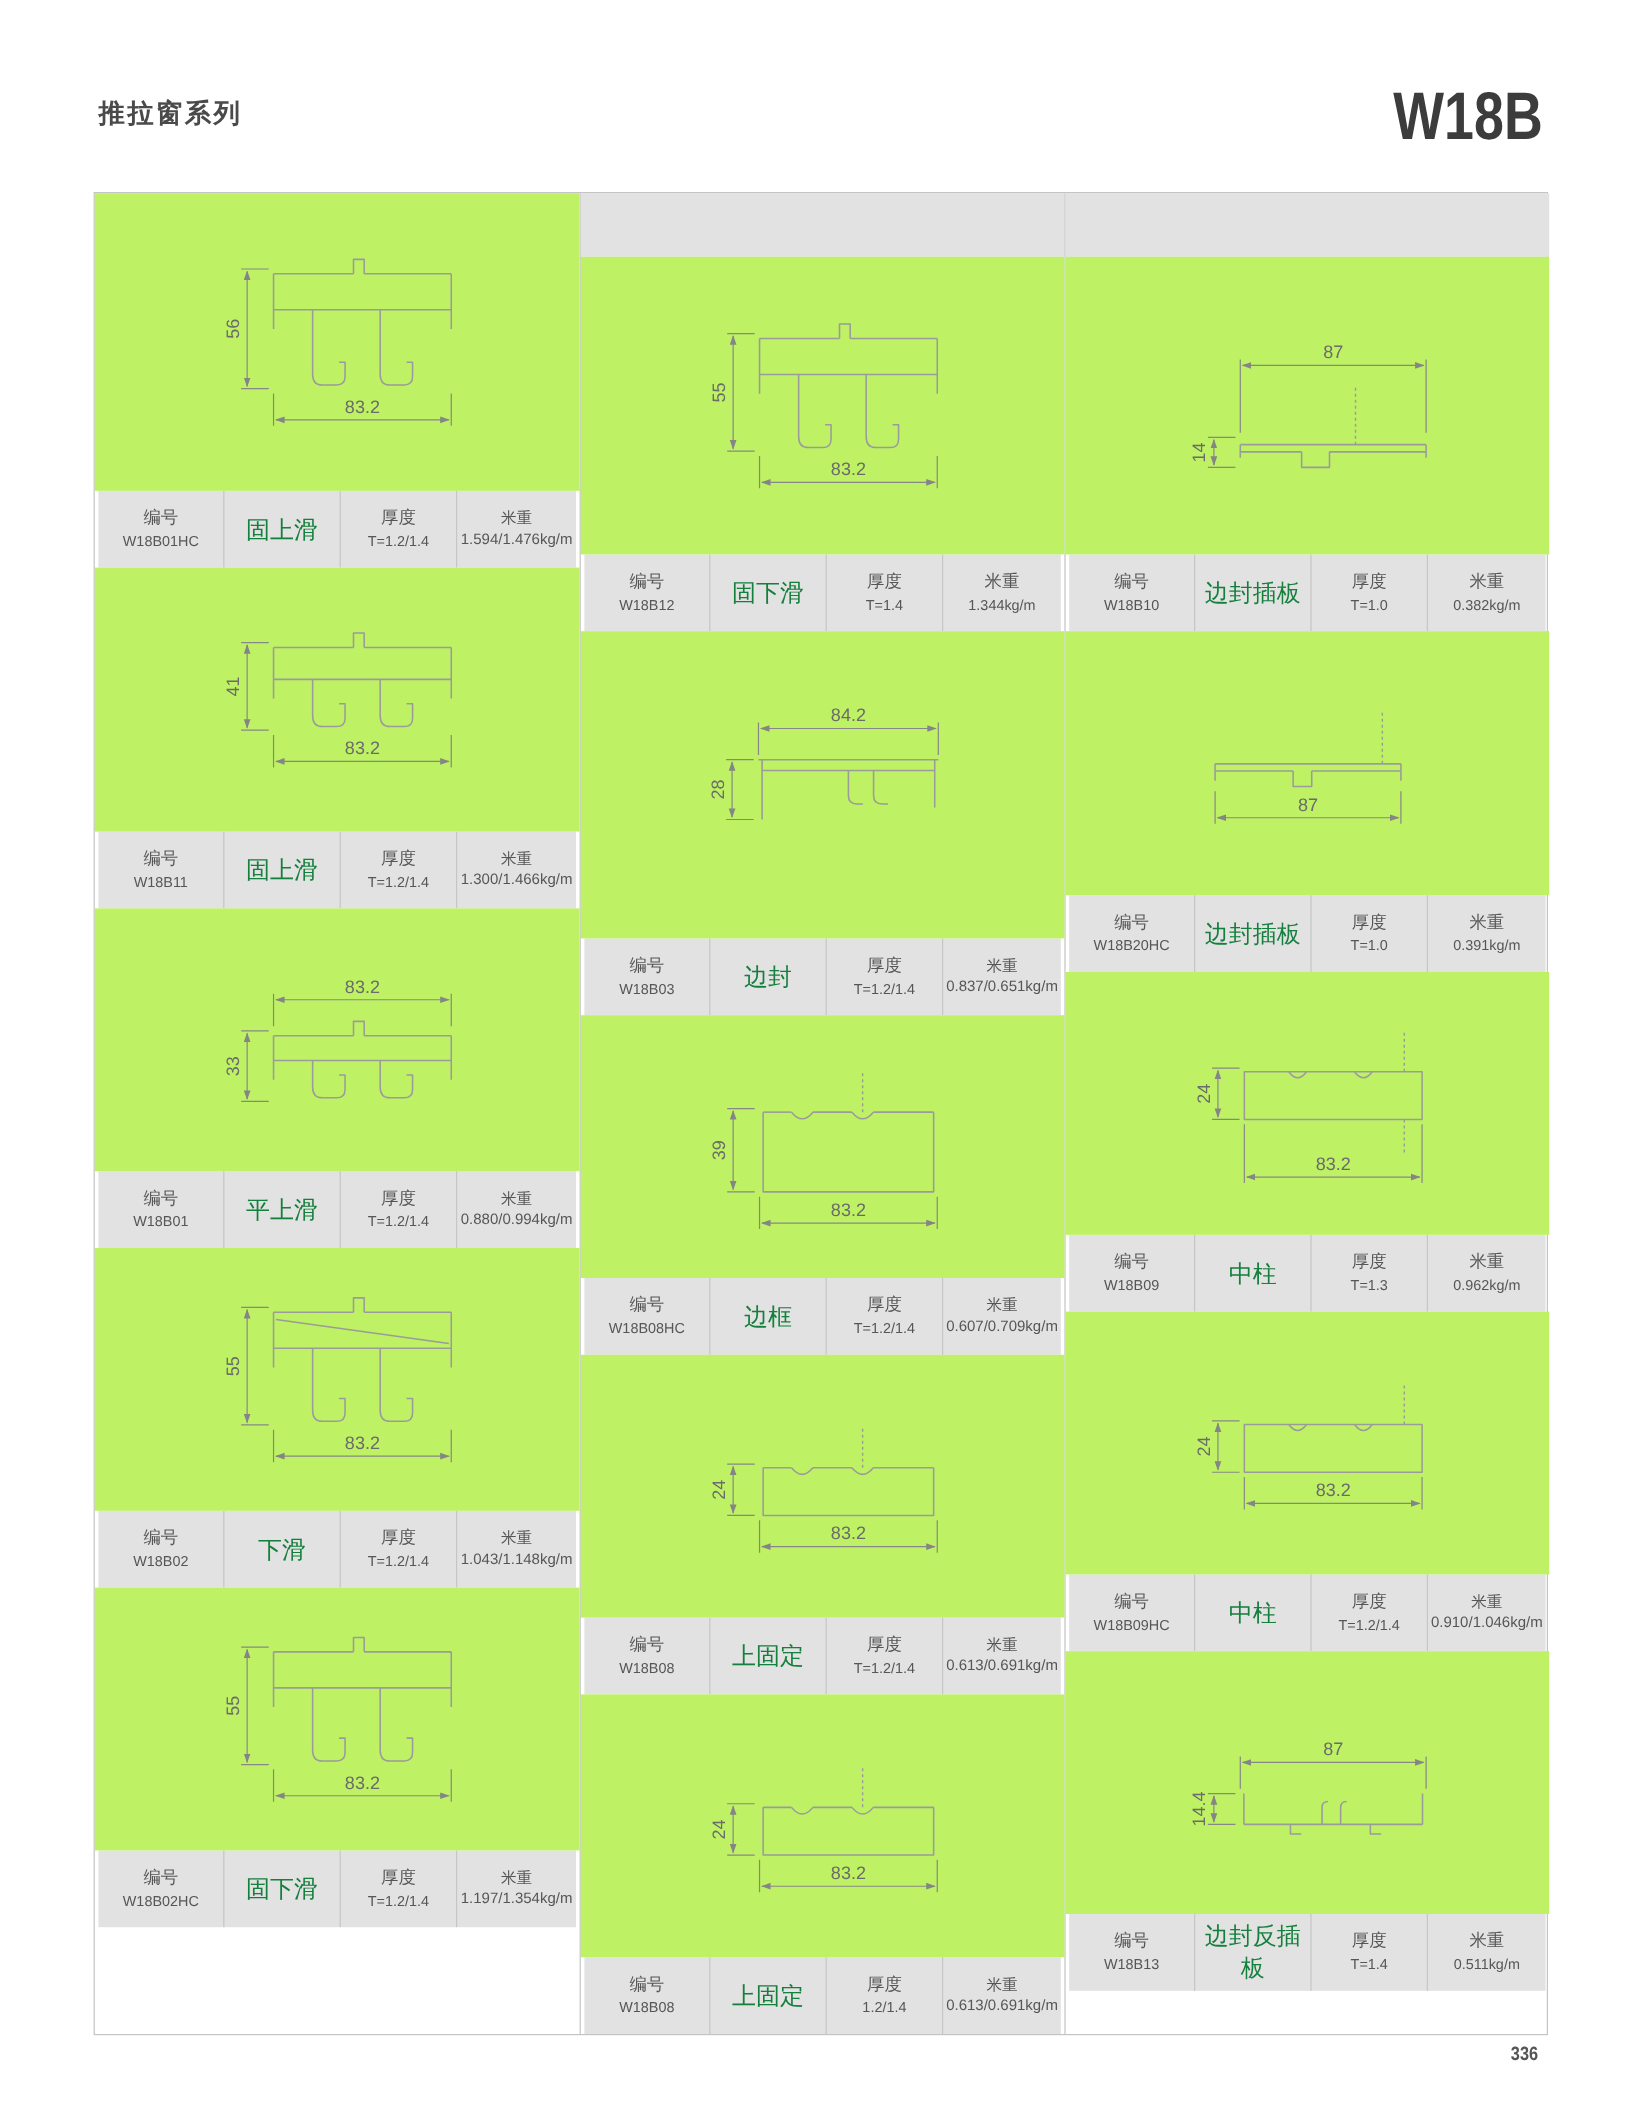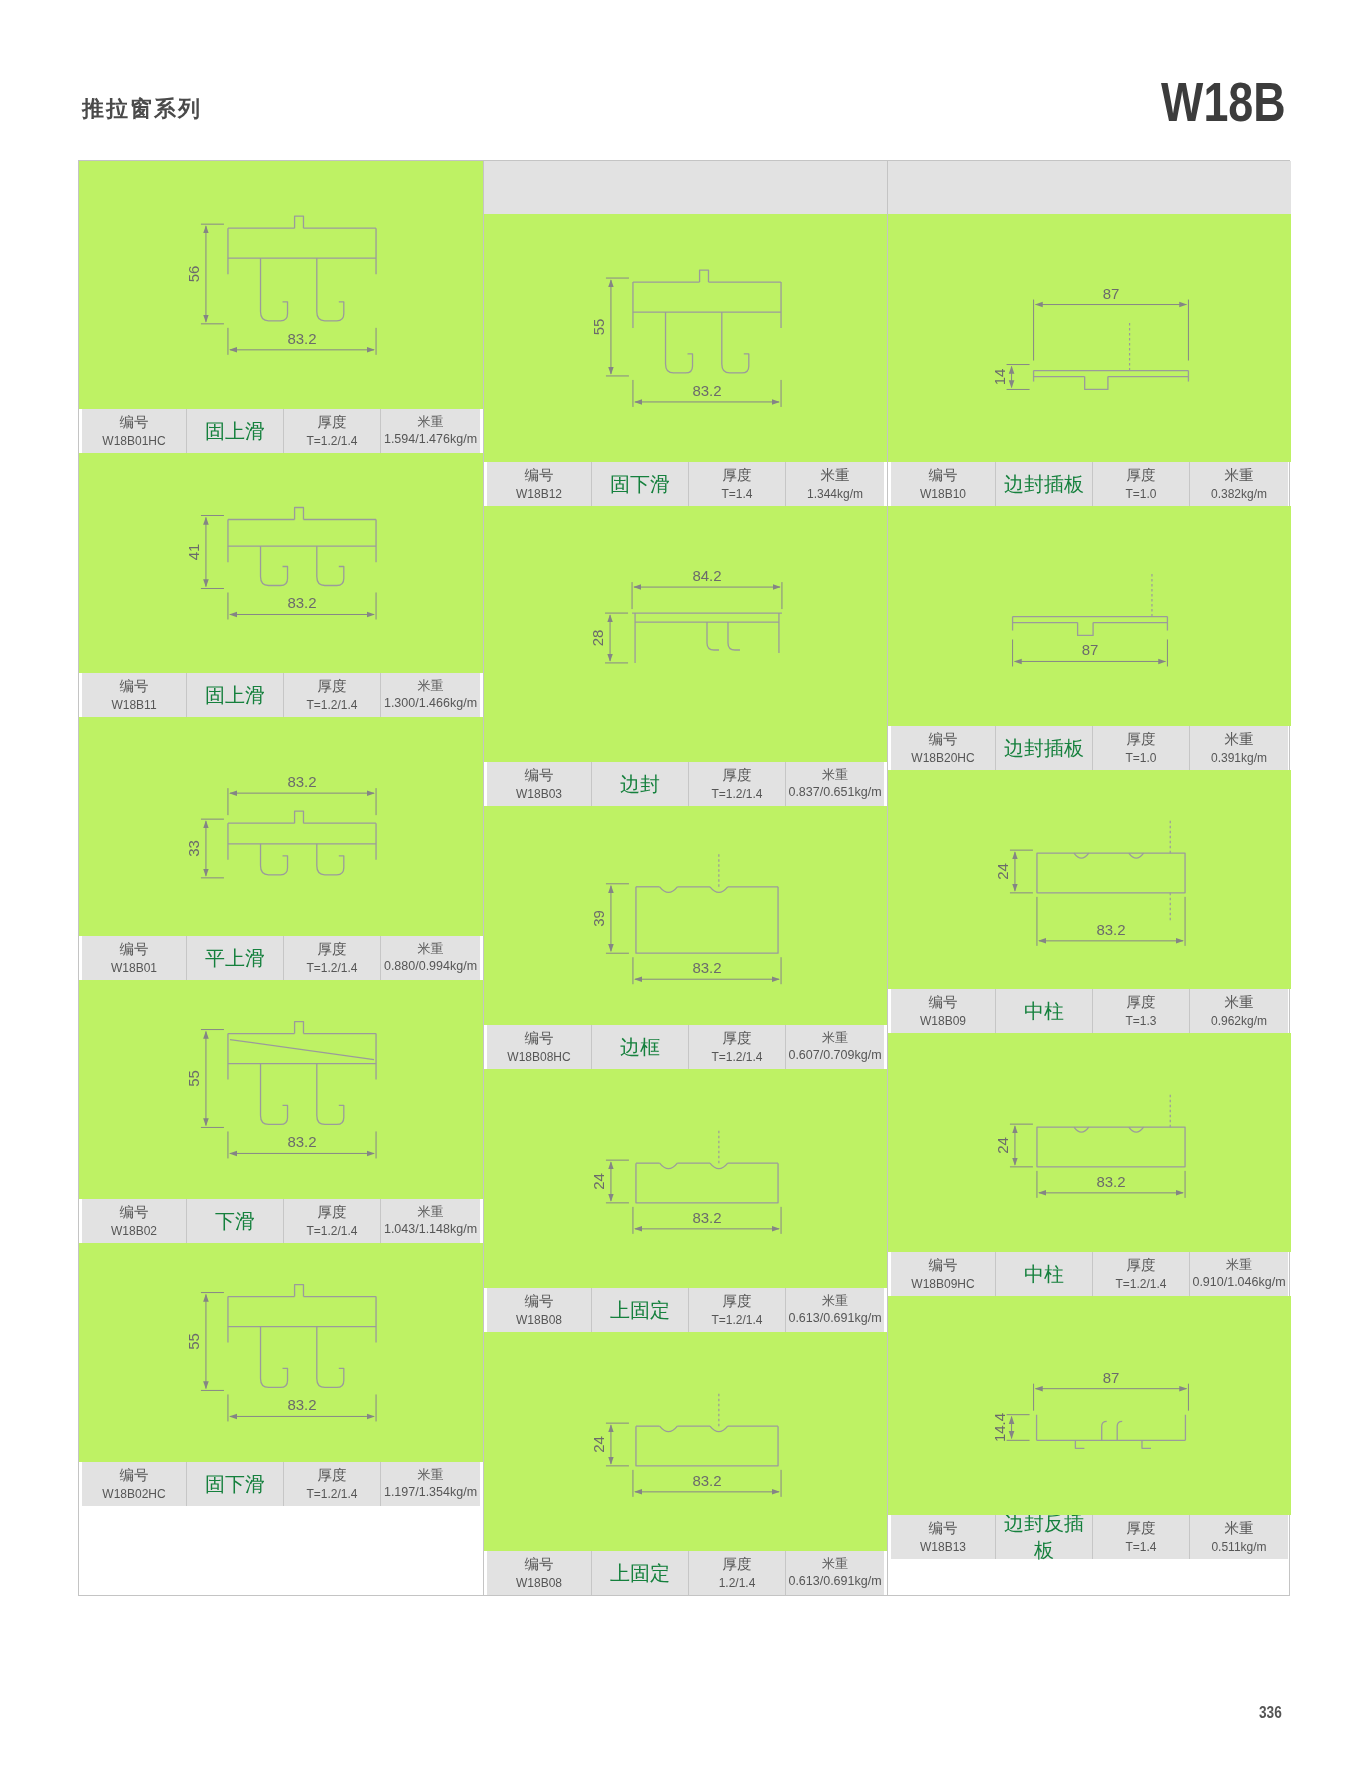--- a/index.html
+++ b/index.html
@@ -1,26 +1,26 @@
 <!DOCTYPE html>
 <html><head>
 <meta charset="utf-8">
 <style>
   *{margin:0;padding:0;box-sizing:border-box}
   html,body{background:#fff}
   body{width:1358px;height:1772px;position:relative;font-family:"Liberation Sans","DejaVu Sans",sans-serif;color:#555}
-  .titlebar{position:absolute;left:82px;right:72px;top:66px;height:62px;display:flex;justify-content:space-between;align-items:flex-end}
+  .titlebar{position:absolute;left:82px;right:72px;top:66px;height:62px;display:flex;justify-content:space-between;align-items:center}
   .series{font-size:22px;font-weight:bold;color:#4a4a4a;letter-spacing:2px;padding-bottom:4px}
   .model{font-size:56px;font-weight:bold;color:#3c3c3c;transform:scaleX(.8);transform-origin:right bottom;line-height:.95}
   .table{position:absolute;left:78px;top:160px;width:1212px;display:flex;border:1px solid #c4c4c4;background:#fff}
   .col{width:404px;display:flex;flex-direction:column}
   .col + .col{border-left:1px solid #c4c4c4}
   .hcell{height:53px;background:#e2e2e2;display:flex;align-items:center;padding-left:22px;font-size:21px;color:#525252;letter-spacing:1px}
   .dcell{background:#bef264;position:relative;overflow:hidden}
-  .strip{height:44px;background:#e2e2e2;display:flex;margin:0 3px}
+  .strip{height:64px;background:#e2e2e2;display:flex;margin:0 3px}
   .scell{border-right:1px solid #c6c6c6;display:flex;flex-direction:column;justify-content:center;align-items:center;text-align:center;height:100%}
   .scell.c1{width:105px}.scell.c2{width:97px}.scell.c3{width:97px}.scell.c4{flex:1;border-right:none}
   .lb{font-size:14.5px;color:#565656;line-height:1.4}
   .lb.sm2{font-size:13px}
   .vl{font-size:12px;color:#565656;line-height:1.4}
   .vl.sm{font-size:12.5px}
   .nm{font-size:20px;color:#15803d}
   .pagenum{position:absolute;top:1704px;right:76px;font-size:16px;font-weight:bold;color:#555;transform:scaleX(.85);transform-origin:right top}
   svg{display:block}
 </style>

